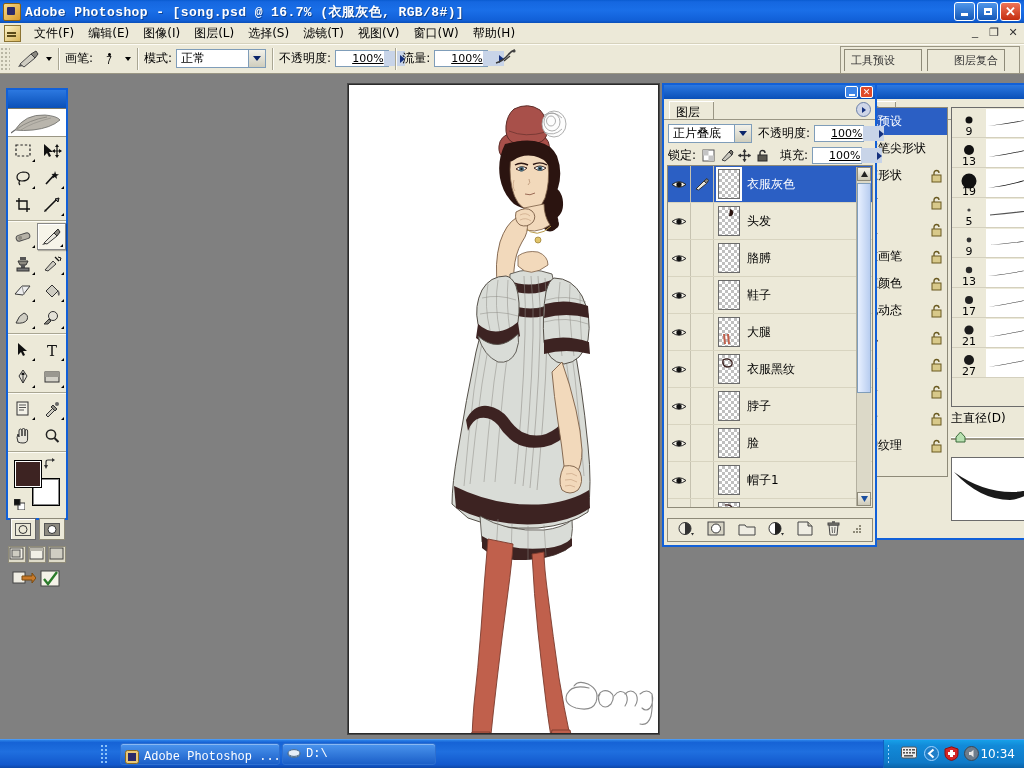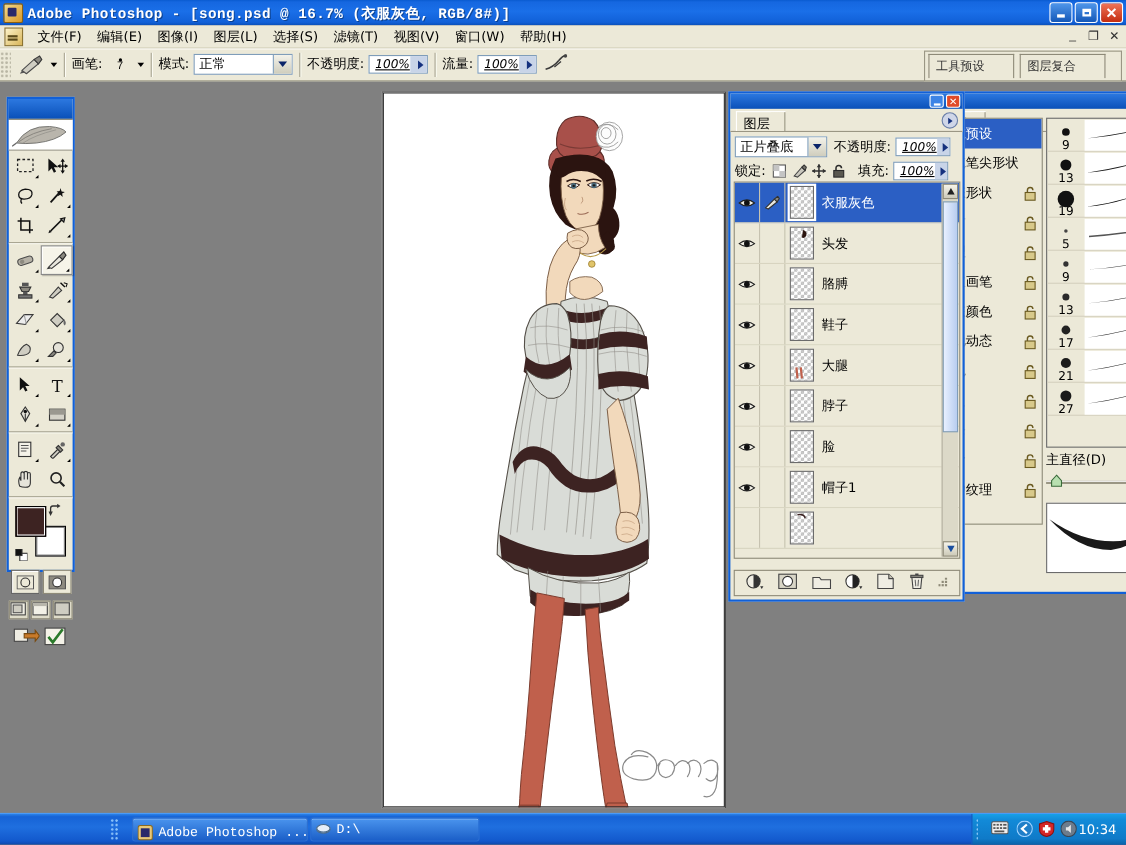--- a/index.html
+++ b/index.html
@@ -99,22 +99,22 @@
   .combo .carrow{
     width:16px;height:17px;background:linear-gradient(180deg,#f3f2ea,#cfcdbd);
     border-left:1px solid #7f9db9;display:flex;align-items:center;justify-content:center;
   }
   .combo .carrow i{width:0;height:0;border-left:4px solid transparent;border-right:4px solid transparent;
                    border-top:5px solid #0a246a;display:block;}
   .numfield{
     height:17px;min-width:46px;background:#fff;border:1px solid #7f9db9;
     display:flex;align-items:center;box-sizing:border-box;
   }
-  .numfield span{padding-left:5px;font-size:11px;text-decoration:underline;
-                 font-family:"DejaVu Sans","Liberation Sans",sans-serif;font-style:italic;}
+  .numfield span{padding-left:16px;font-size:11px;text-decoration:underline;
+                 font-family:"DejaVu Sans","Liberation Sans",sans-serif;}
   .numfield .sbtn{margin-left:auto;width:13px;height:15px;background:#c8d4e8;
                   display:flex;align-items:center;justify-content:center;}
   .numfield .sbtn i{width:0;height:0;border-top:4px solid transparent;border-bottom:4px solid transparent;
                     border-left:5px solid #15317e;display:block;}
   .airbrush{width:26px;height:22px;margin-left:6px;}
 
   .opt-right{position:absolute;right:0;top:0;height:29px;display:flex;align-items:center;}
   .opt-btn-sq{width:22px;height:22px;border:1px solid #9a9684;background:#ece9d8;
               display:flex;align-items:center;justify-content:center;}
   .palette-well{
@@ -404,21 +404,21 @@
     <div class="opt-sep" style="margin-right:8px;"></div>
     <div class="opt-btn-sq" style="margin-right:6px;border:none;">
       <svg width="20" height="18" viewBox="0 0 20 18">
           <path d="M1 5 L8 5 L9.5 7 L19 7 L19 16 L1 16 Z" fill="#e8c878" stroke="#8a6a20"></path>
           <circle cx="8" cy="10" r="4" fill="#fff" fill-opacity=".6" stroke="#555"></circle>
           <line x1="11" y1="13" x2="15" y2="17" stroke="#444" stroke-width="2"></line>
         </svg>
     </div>
     <div class="palette-well">
       <div class="pw-tab" style="left:3px;width:78px;">工具预设</div>
-      <div class="pw-tab" style="left:86px;width:78px;">图层复合</div>
+      <div class="pw-tab" style="left:86px;width:78px;text-align:right;">图层复合</div>
     </div>
   </div>
 </div>
 
 <div id="toolbox" class="abs">
   <div class="tb-grip"></div>
   <div class="tb-logo">
     <svg width="52" height="22" viewBox="0 0 52 22">
       <path d="M4 18 Q14 2 34 3 Q46 4 49 8 Q40 16 22 18 Q12 19 4 18 Z" fill="#b9b5ac" stroke="#6a6a66" stroke-width=".8"></path>
       <path d="M6 17 Q18 8 36 5" stroke="#7a7873" stroke-width=".7" fill="none"></path>
@@ -1178,20 +1178,35 @@
             <circle cx="8" cy="5.5" r="2.6" fill="#111"></circle>
           </svg>
       </span>
       <span class="lcol-lnk"></span>
       <span class="lthumb">
         <svg width="20" height="28" viewBox="0 0 20 28" style="position:absolute;left:0;top:0;">
             <path d="M5 16 L6 26 M9 16 L10 26" stroke="#c0604c" stroke-width="2"></path>
           </svg>
       </span>
       <span class="lname">大腿</span>
+    </div>
+    <div class="lrow">
+      <span class="lcol-eye">
+        <svg width="16" height="11" viewBox="0 0 16 11">
+            <path d="M1 5.5 Q8 0 15 5.5 Q8 11 1 5.5 Z" fill="#f0eee4" stroke="#222"></path>
+            <circle cx="8" cy="5.5" r="2.6" fill="#111"></circle>
+          </svg>
+      </span>
+      <span class="lcol-lnk"></span>
+      <span class="lthumb">
+        <svg width="20" height="28" viewBox="0 0 20 28" style="position:absolute;left:0;top:0;">
+            <path d="M4 5 Q10 2 13 7 Q14 12 8 12 Q3 11 4 5 Z" fill="none" stroke="#3d2322" stroke-width="1.4"></path>
+          </svg>
+      </span>
+      <span class="lname">衣服黑纹</span>
     </div>
     <div class="lrow">
       <span class="lcol-eye">
         <svg width="16" height="11" viewBox="0 0 16 11">
             <path d="M1 5.5 Q8 0 15 5.5 Q8 11 1 5.5 Z" fill="#f0eee4" stroke="#222"></path>
             <circle cx="8" cy="5.5" r="2.6" fill="#111"></circle>
           </svg>
       </span>
       <span class="lcol-lnk"></span>
       <span class="lthumb"></span>

